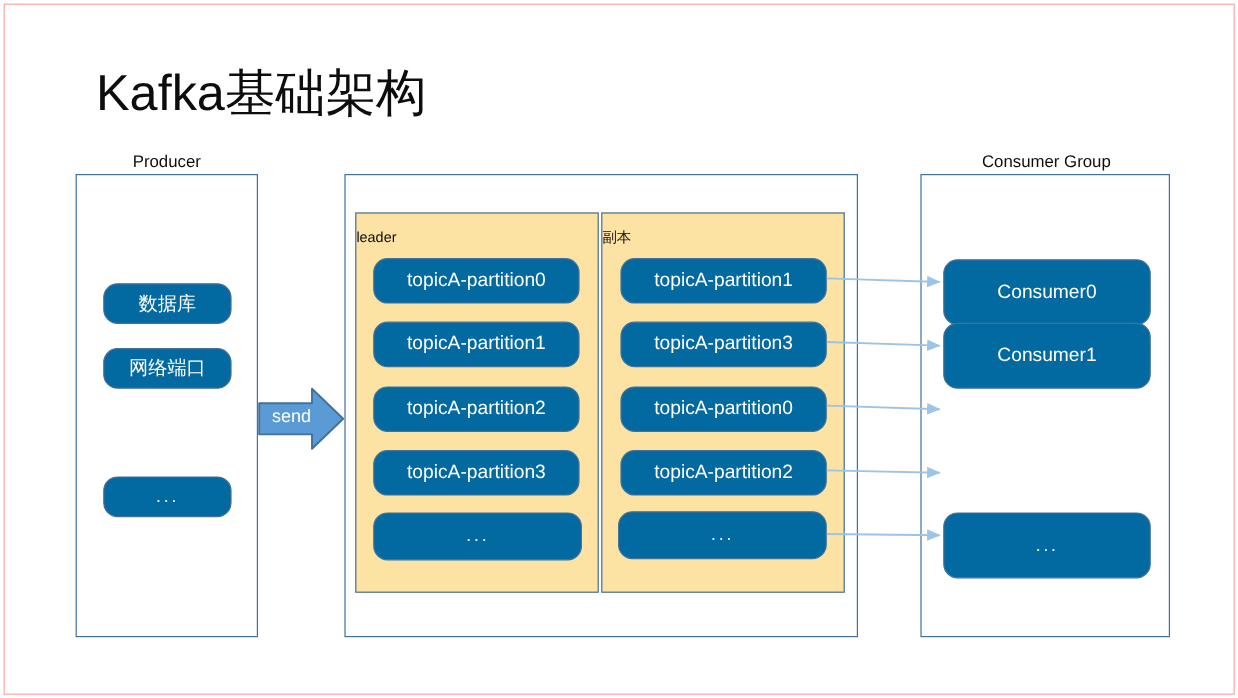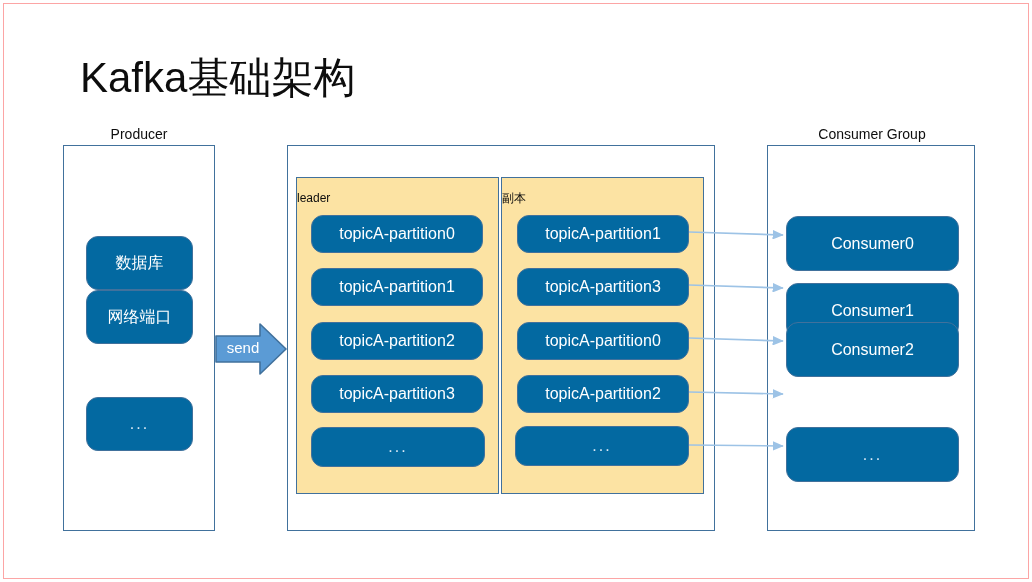--- a/index.html
+++ b/index.html
@@ -94,21 +94,21 @@
     align-items: center;
     justify-content: center;
     white-space: nowrap;
   }
   .chip.dots { color: #dce9f6; letter-spacing: 2px; }
 
   
   .chip.prod {
     left: 82px;
     width: 107px;
-    height: 54px;
+    height: 34px;
     font-size: 16px;
   }
 
   
   .chip.part {
     width: 172px;
     height: 38px;
     font-size: 16px;
   }
   .chip.part.lead { left: 307px; }
@@ -192,22 +192,21 @@
   <div class="chip part rep" style="top:211px">topicA-partition1</div>
   <div class="chip part rep" style="top:264px">topicA-partition3</div>
   <div class="chip part rep" style="top:318px">topicA-partition0</div>
   <div class="chip part rep" style="top:371px">topicA-partition2</div>
   <div class="chip part wide rep dots" style="top:422px">...</div>
 
   <div class="caption" id="cap-consumer">Consumer Group</div>
   <div class="container-box" id="box-consumer"></div>
 
   <div class="chip cons" style="top:212px">Consumer0</div>
-  <div class="chip cons" style="top:279px">Consumer1</div>
-  <div class="chip cons" style="top:318px">Consumer2</div>
+  <div class="chip cons" style="top:265px">Consumer1</div>
   <div class="chip cons dots" style="top:423px">...</div>
 
   <svg id="connectors" viewBox="0 0 1026 576">
     <defs>
       <marker id="ah" markerWidth="7" markerHeight="6" refX="6.5" refY="3" orient="auto">
         <path d="M0,0 L7,3 L0,6 z" fill="#9DC3E6"></path>
       </marker>
     </defs>
     <g stroke="#9DC3E6" stroke-width="1.6" fill="none" marker-end="url(#ah)">
       <path d="M685,228 L779,231"></path>

